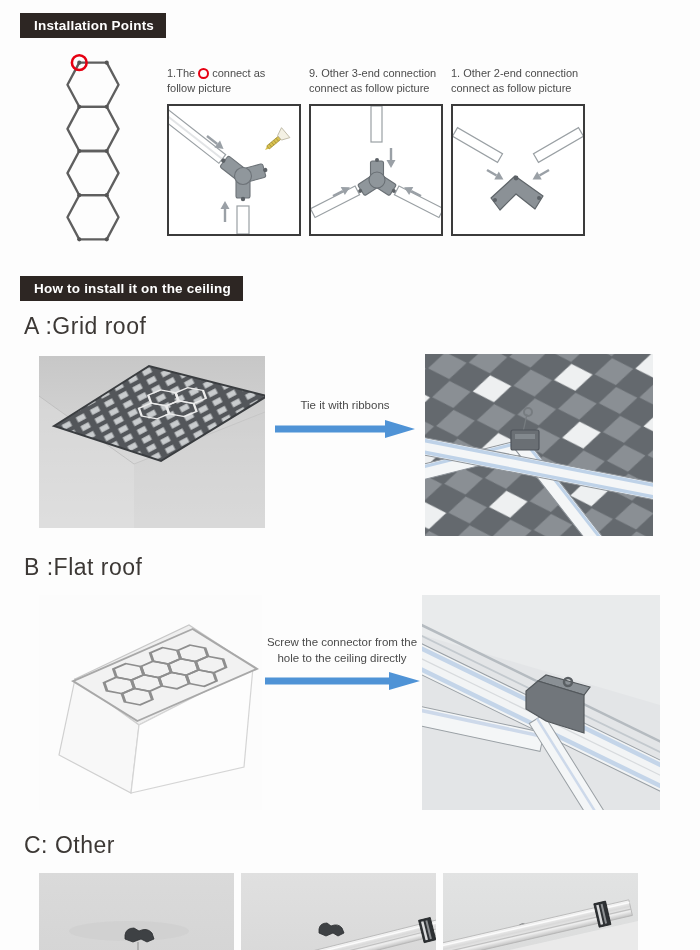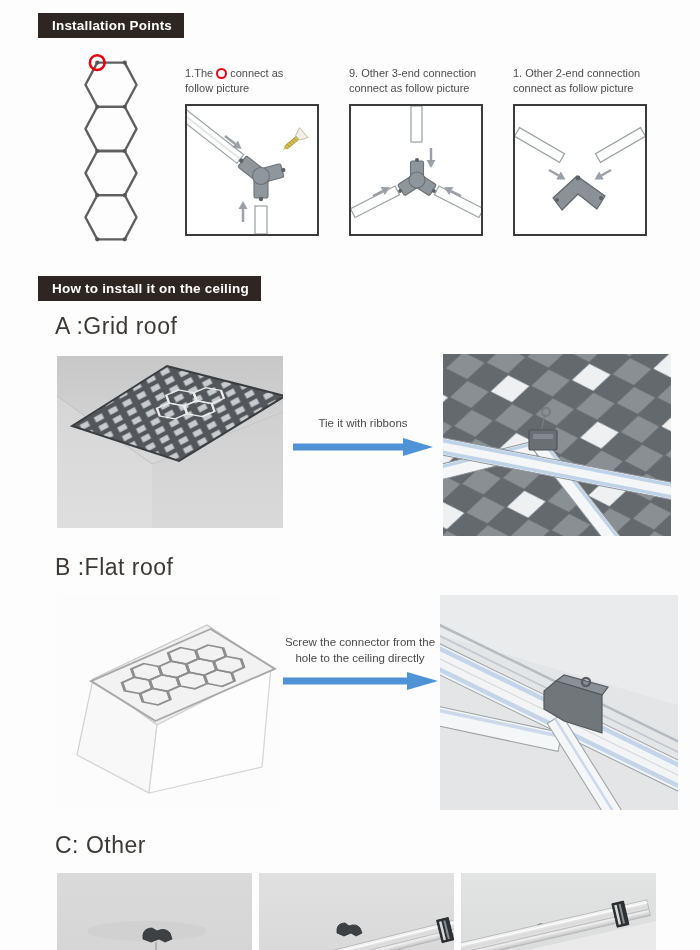--- a/index.html
+++ b/index.html
@@ -1,44 +1,44 @@
 <!DOCTYPE html>
 <html><head>
 <meta charset="utf-8">
 <style>
   * { box-sizing: border-box; margin: 0; padding: 0; }
   html,body { width:700px; height:950px; background:#fdfdfd; overflow:hidden;
     font-family:"Liberation Sans", "DejaVu Sans", sans-serif; color:#4a4a4a; }
-  .page { width:576px; height:950px; padding:13px 0 0 38px; position:relative; }
+  .page { width:576px; height:950px; padding:13px 0 0 20px; position:relative; }
 
   .badge { display:inline-block; background:#2d2623; color:#fff; font-weight:bold;
     font-size:13.5px; padding:5px 12px 5px 14px; letter-spacing:.2px; }
 
   
   .row1 { display:flex; margin-left:19px; margin-top:14px; }
   .hexwrap { width:108px; margin-right:20px; }
-  .steps { display:flex; gap:30px; padding-top:14px; }
+  .steps { display:flex; gap:8px; padding-top:14px; }
   .step-col { width:134px; }
   .step-text { font-size:11px; line-height:1.32; height:34px; margin-bottom:4px; color:#4c4c4c; }
   .red-circle { display:inline-block; width:11px; height:11px; border:2px solid #e60012;
     border-radius:50%; vertical-align:-2px; margin:0 3px; }
   .step-box { width:134px; height:132px; border:2px solid #3b3b3b; background:#fff; }
 
   
   .badge2 { margin-top:22px; }
-  h2.sec { margin-left:17px; font-size:23px; font-weight:400; color:#3c3835; letter-spacing:.5px; }
+  h2.sec { margin-left:4px; font-size:23px; font-weight:400; color:#3c3835; letter-spacing:.5px; }
   .h-a { margin-top:12px; }
   .h-b { margin-top:18px; }
   .h-c { margin-top:22px; }
 
   
   .secrow { display:flex; margin-left:19px; margin-top:14px; align-items:flex-start; }
   .img { background:#e0e0e0; overflow:hidden; flex:none; }
   .mid { width:160px; flex:none; display:flex; flex-direction:column; align-items:center; }
-  .mid-a { margin-top:62px; }
+  .mid-a { margin-top:44px; }
   .mid-b { margin-top:40px; }
   .arrow-label { font-size:11.5px; color:#4a4a4a; text-align:center; line-height:1.35;
     margin-bottom:6px; padding:0 2px; }
   .rowc { display:flex; gap:7px; margin-left:19px; margin-top:14px; }
 </style>
 </head>
 <body>
 
 <div class="page">
 

